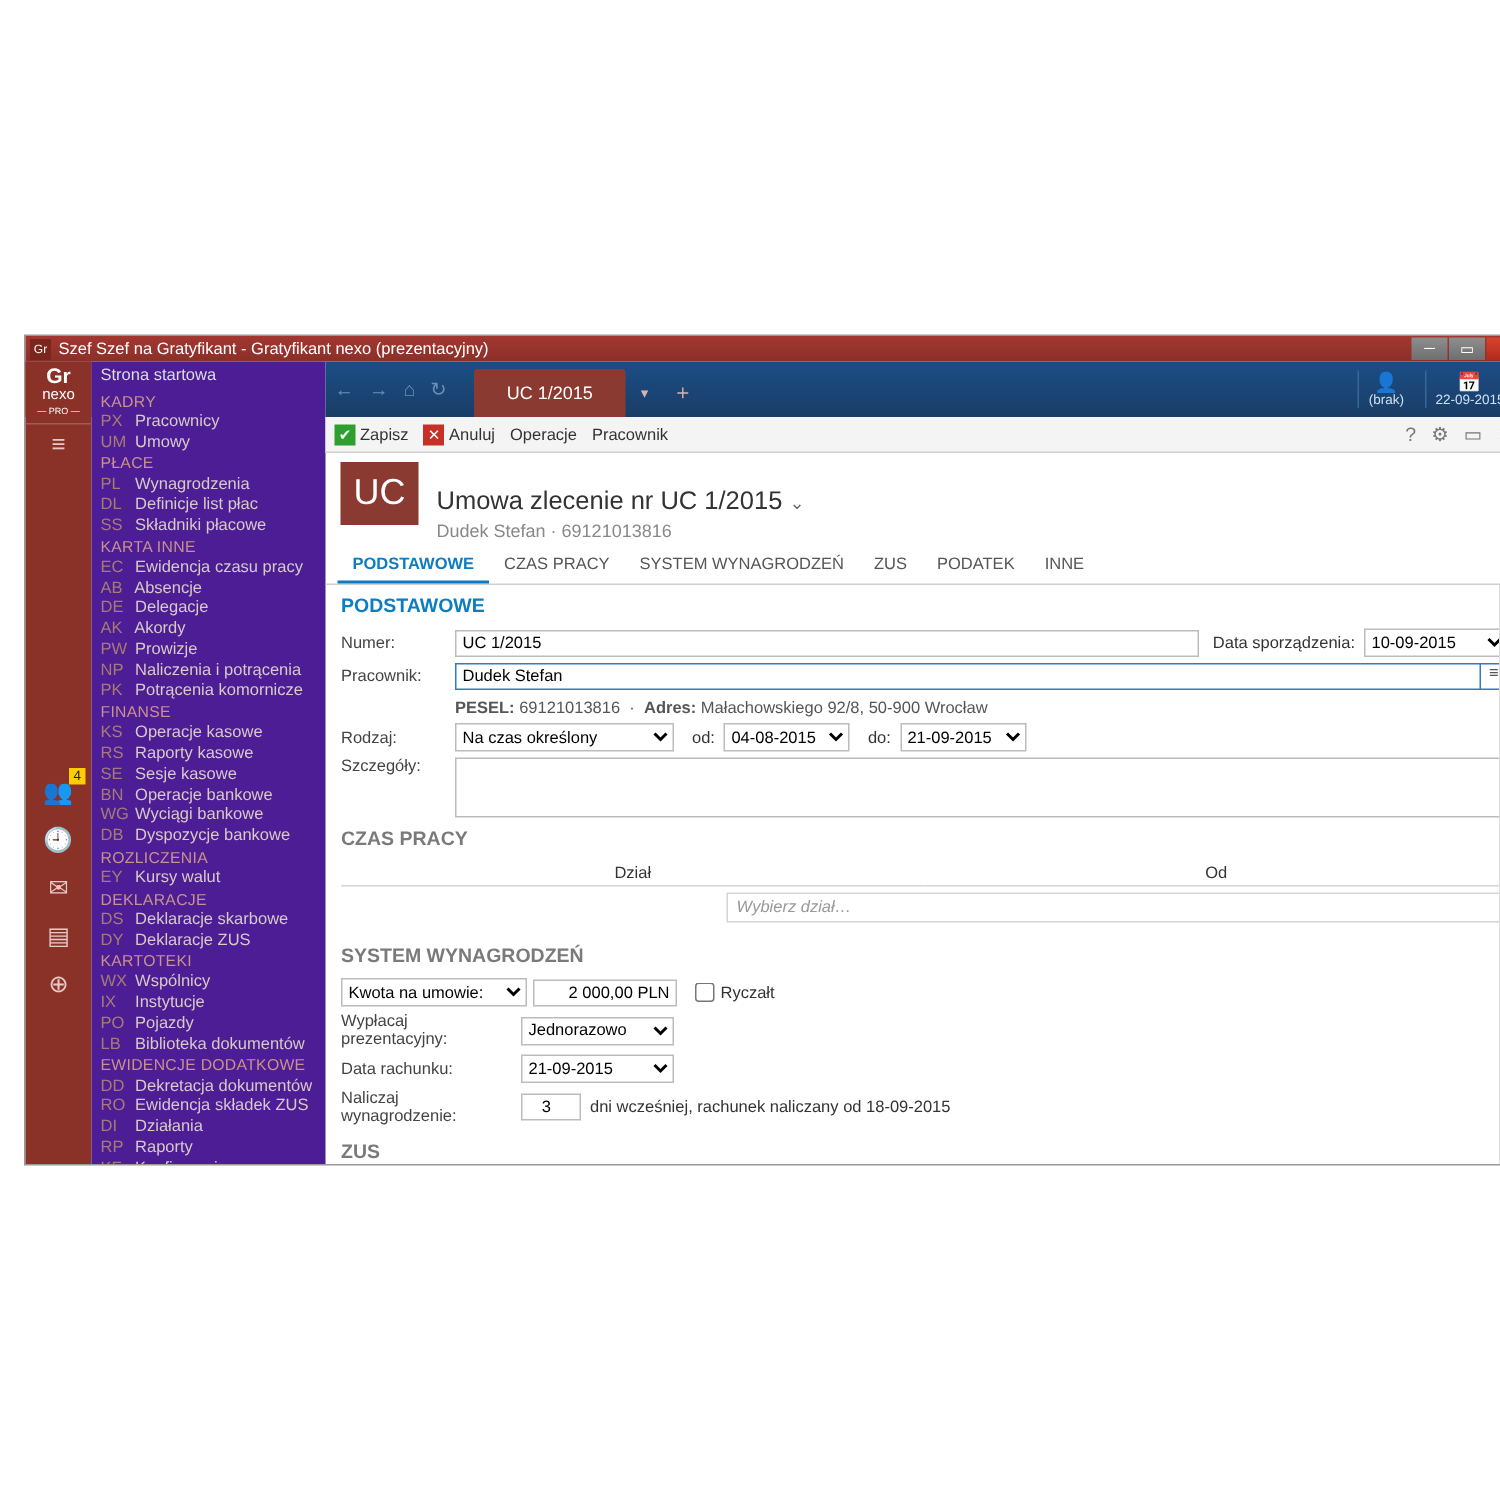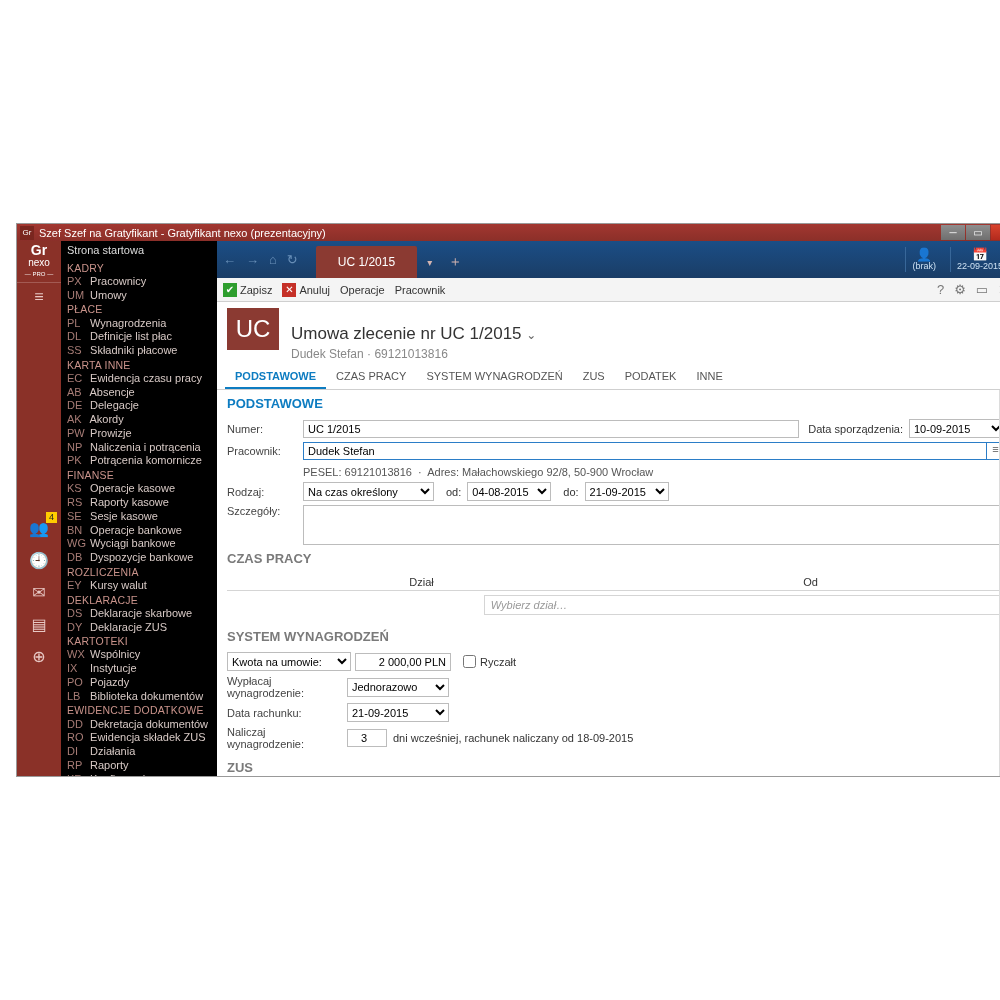--- a/index.html
+++ b/index.html
@@ -13,21 +13,21 @@
   .tb-btn { width:24px; height:15px; background:linear-gradient(#8e8e8e,#6f6f6f); margin-left:1px; color:#fff; font-size:10px; display:flex; align-items:center; justify-content:center;}
   .tb-btn.close { background:linear-gradient(#d9432d,#b22a1d);}
   
   .main { display:flex; height: calc(100% - 17px); }
   .leftstrip { width:44px; background:#8a3128; color:#fff; display:flex; flex-direction:column; align-items:center; }
   .logo { width:44px; height:37px; background:#8a3128; color:#fff; text-align:center; font-size:10px; padding-top:2px; line-height:1.05;}
   .logo b { font-size:14px; font-weight:600;}
   .strip-icon { width:32px; height:28px; margin-top:4px; display:flex; align-items:center; justify-content:center; color:#e8c8c4; font-size:16px; position:relative;}
   .strip-icon.hamb { border-top:1px solid #a35a53; width:44px;}
   .badge4 { position:absolute; top:-2px; right:-2px; background:#ffcc00; color:#222; font-size:9px; width:11px; height:11px; line-height:11px; text-align:center;}
-  .sidebar { width:156px; background:#000000; color:#d8c8c5; font-size:11px; overflow:hidden; line-height:1.25;}
+  .sidebar { width:156px; background:#4c1d95; color:#d8c8c5; font-size:11px; overflow:hidden; line-height:1.25;}
   .side-start { padding:3px 6px; color:#ddd;}
   .side-group { padding:1px 6px 0 6px; color:#c9938b; font-size:10.5px; letter-spacing:0.2px;}
   .side-item { padding:0 6px; color:#d8cac6; white-space:nowrap; cursor:pointer;}
   .side-item .code { color:#a77c76; display:inline-block; width:20px;}
   .content { flex:1; display:flex; flex-direction:column; min-width:0; }
   
   .bluebar { height:37px; background:linear-gradient(#1b4e86,#1a3d66); display:flex; align-items:center; padding:0 6px; color:#cde1f3;}
   .bb-nav { display:flex; gap:10px; align-items:center; font-size:13px; color:#9bc0e4;}
   .bb-nav span{opacity:.6;}
   .bb-tab { margin-left:18px; height:32px; background:#8b3a32; color:#fff; display:flex; align-items:center; padding:0 22px; font-size:12px; position:relative; align-self:flex-end; border-radius:2px 2px 0 0;}
@@ -61,21 +61,21 @@
   .body { flex:1; overflow:auto; font-size:11px; color:#333; padding:0 10px 10px 10px; position:relative;}
   .sect-title { color:#0d7cc1; font-weight:700; font-size:13px; margin:6px 0 8px 0;}
   .sect-title.grey { color:#7a7a7a; }
   .row { display:flex; align-items:center; margin-bottom:4px; }
   .lbl { width:76px; color:#444; padding-right:4px;}
   .lbl-w { width:120px; color:#444; padding-right:4px;}
   .inp { height:18px; border:1px solid #bcbcbc; background:#fff; padding:0 4px; font-size:11px; }
   .inp.blue { border:1px solid #2b7dc7; }
   .sel { height:19px; border:1px solid #bcbcbc; background:#fff; font-size:11px;}
   .info { color:#555; font-size:11px; padding:2px 0 4px 76px;}
-  .info b{ font-weight:400;}
+  .info b{ font-weight:700;}
   .sub-cols { display:flex; margin-top:4px; font-size:11px;}
   .sub-cols .col { flex:1; text-align:center; padding:2px 0; border-bottom:1px solid #d5d5d5;}
   .placeholder-row { border:1px solid #d5d5d5; color:#999; font-style:italic; padding:3px 6px; margin-top:2px;}
   .scroll-ind { position:absolute; right:0; top:0; width:16px; bottom:0; background:#f1f1f1; border-left:1px solid #dcdcdc;}
   .scroll-th { position:absolute; right:1px; top:4px; width:14px; height:110px; background:#c6c6c6;}
   a.link{ color:#0d7cc1; text-decoration:none;}
 </style>
 </head>
 <body>
 
@@ -227,21 +227,21 @@
           <input class="inp blue" style="flex: 1 1 0%;" value="Dudek Stefan">
           <span style="width:18px; height:18px; border:1px solid #2b7dc7; border-left:none; text-align:center; color:#555;">≡</span>
         </div>
 
         <div class="info">
           <b>PESEL:</b> <span>69121013816</span> &nbsp;·&nbsp; <b>Adres:</b> <span>Małachowskiego 92/8, 50-900 Wrocław</span>
         </div>
 
         <div class="row">
           <span class="lbl">Rodzaj:</span>
-          <select class="sel" style="width:131px;"><option>Na czas określony</option></select>
+          <select class="sel" style="width:146px;"><option>Na czas określony</option></select>
           <span style="padding:0 6px 0 12px;">od:</span>
           <select class="sel" style="width:84px;"><option>04-08-2015</option></select>
           <span style="padding:0 6px 0 12px;">do:</span>
           <select class="sel" style="width:84px;"><option>21-09-2015</option></select>
         </div>
 
         <div class="row" style="align-items:flex-start;">
           <span class="lbl">Szczegóły:</span>
           <div class="inp" style="flex:1; height:40px;"></div>
         </div>
@@ -259,21 +259,21 @@
         <div class="sect-title grey" style="margin-top:14px;">SYSTEM WYNAGRODZEŃ</div>
 
         <div class="row">
           <select class="sel" style="width:124px;"><option>Kwota na umowie:</option></select>
           <input class="inp" style="width: 96px; text-align: right; margin-left: 4px;" value="2 000,00 PLN">
           <input type="checkbox" style="margin: 0px 4px 0px 12px;">
           <span>Ryczałt</span>
         </div>
 
         <div class="row">
-          <span class="lbl-w">Wypłacaj wynagrodzenie:</span>
+          <span class="lbl-w">Wypłacaj prezentacyjny:</span>
           <select class="sel" style="width:102px;"><option>Jednorazowo</option></select>
         </div>
         <div class="row">
           <span class="lbl-w">Data rachunku:</span>
           <select class="sel" style="width:102px;"><option>21-09-2015</option></select>
         </div>
         <div class="row">
           <span class="lbl-w">Naliczaj wynagrodzenie:</span>
           <input class="inp" type="number" style="width: 40px; text-align: right;" value="3">
           <span style="padding-left:6px;">dni wcześniej, rachunek naliczany od 18-09-2015</span>

